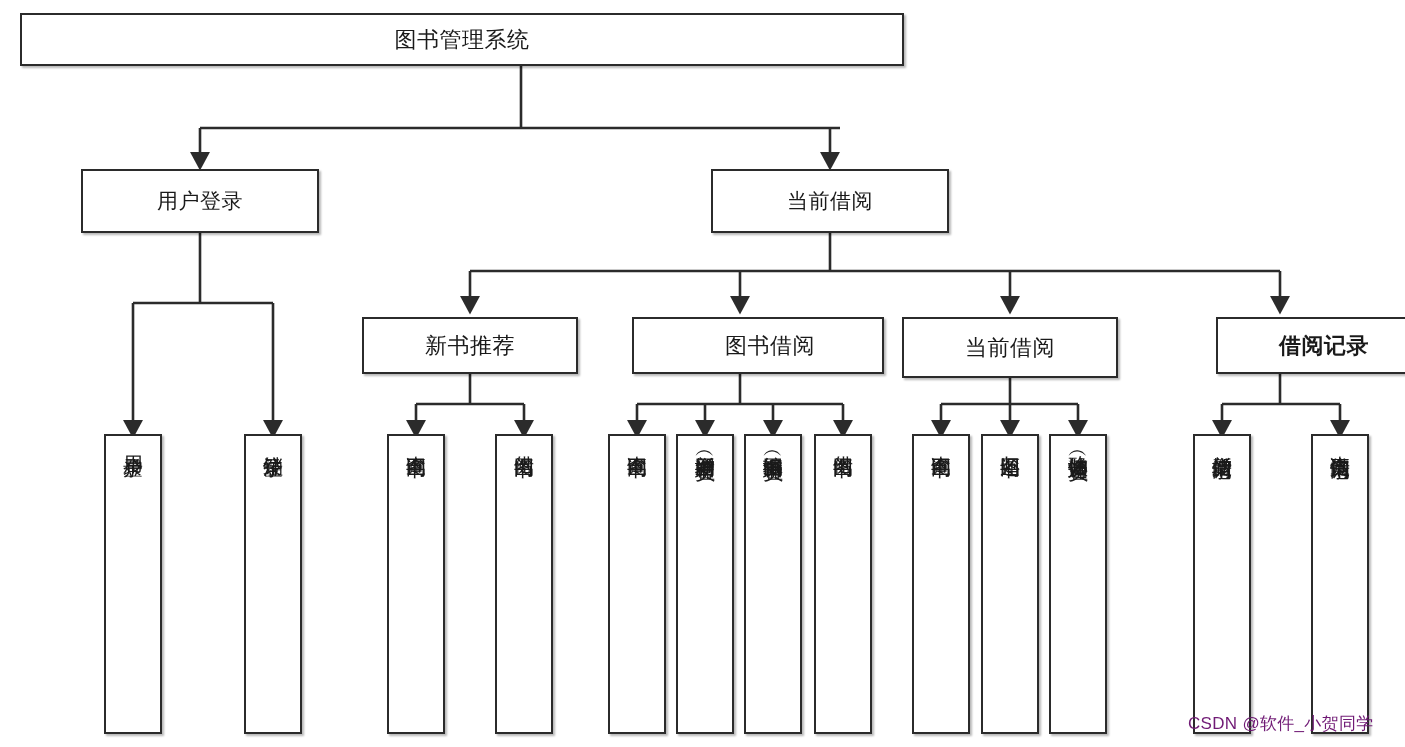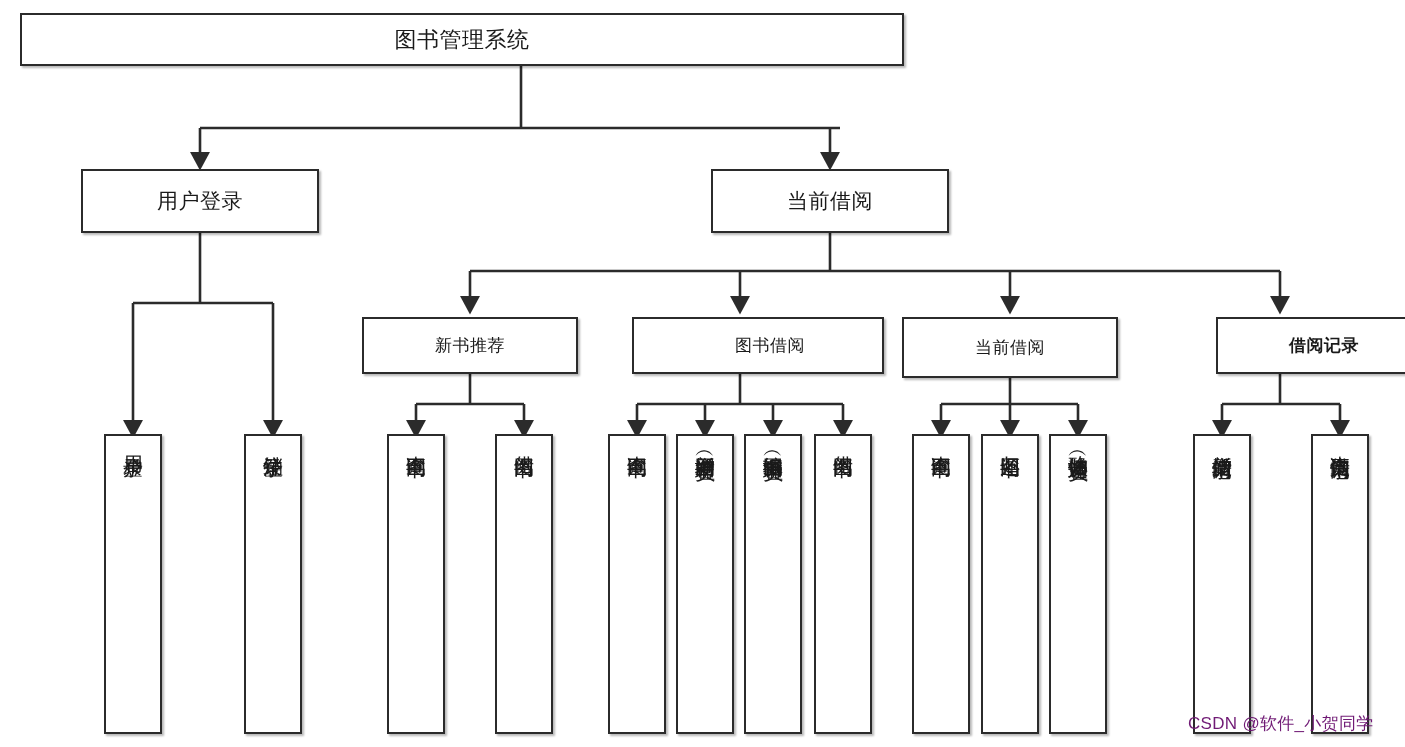--- a/index.html
+++ b/index.html
@@ -40,21 +40,21 @@
   .node-label-h {
     font-size: 21px;
     line-height: 1.25;
     color: #1a1a1a;
     text-align: center;
     white-space: nowrap;
     letter-spacing: 0.5px;
   }
   .node-box.root .node-label-h { font-size: 22px; }
   .node-box.level2 .node-label-h { font-size: 21px; }
-  .node-box.level3 .node-label-h { font-size: 17px; }
+  .node-box.level3 .node-label-h { font-size: 22px; }
 
   .node-box.leaf {
     align-items: flex-start;
     justify-content: center;
     padding-top: 4px;
   }
   .node-label-v {
     font-size: 20px;
     line-height: 1.14;
     color: #1a1a1a;

